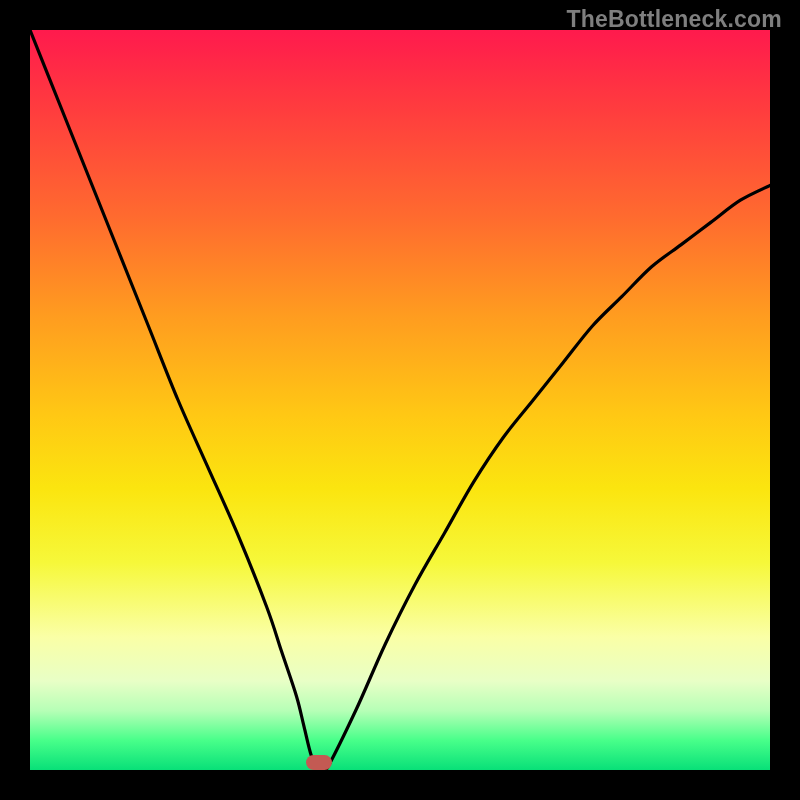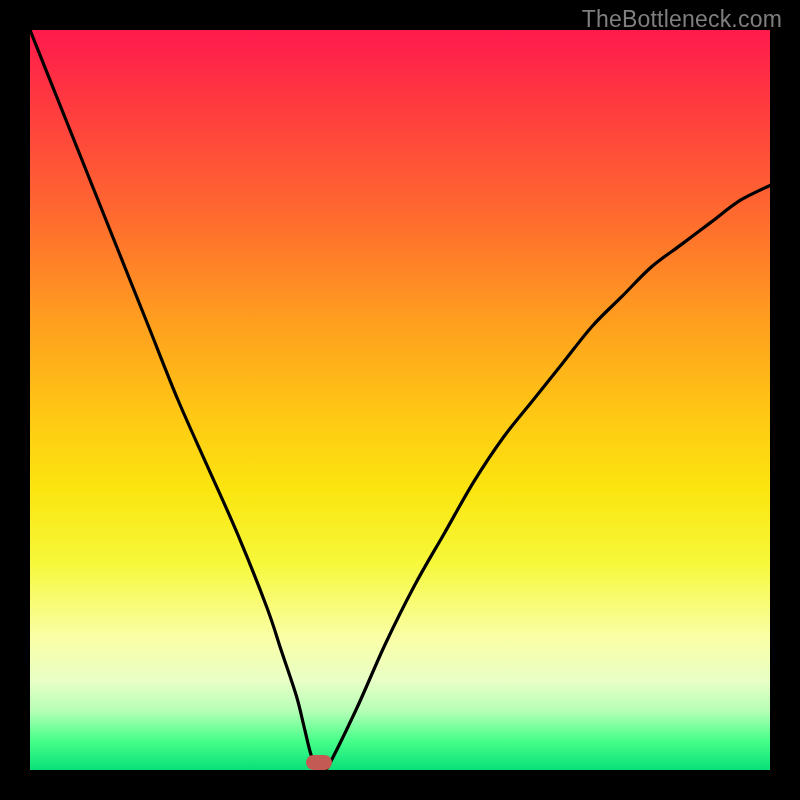--- a/index.html
+++ b/index.html
@@ -41,21 +41,21 @@
       #08e078 100%
     );
   }
   .watermark {
     position: absolute;
     top: 6px;
     right: 18px;
     color: #7f7f7f;
     font-size: 23px;
     letter-spacing: 0.2px;
-    font-weight: 400;
+    font-weight: 700;
   }
   svg.curve {
     position: absolute;
     left: 0;
     top: 0;
     width: 740px;
     height: 740px;
   }
   .marker {
     position: absolute;

